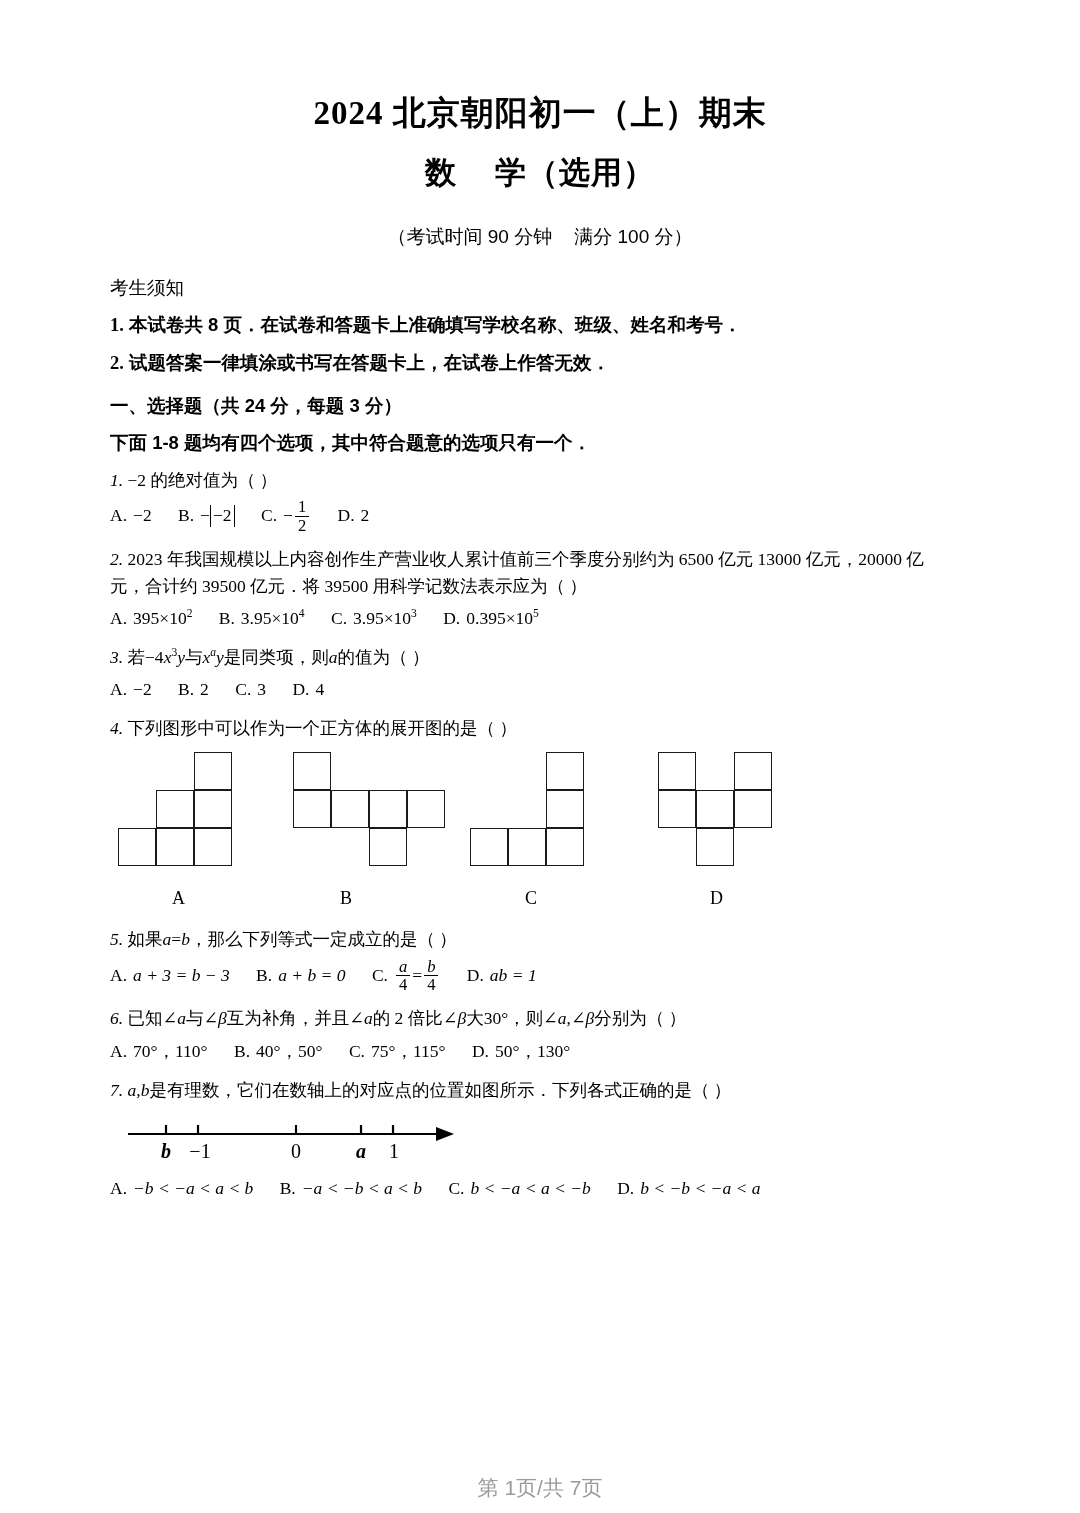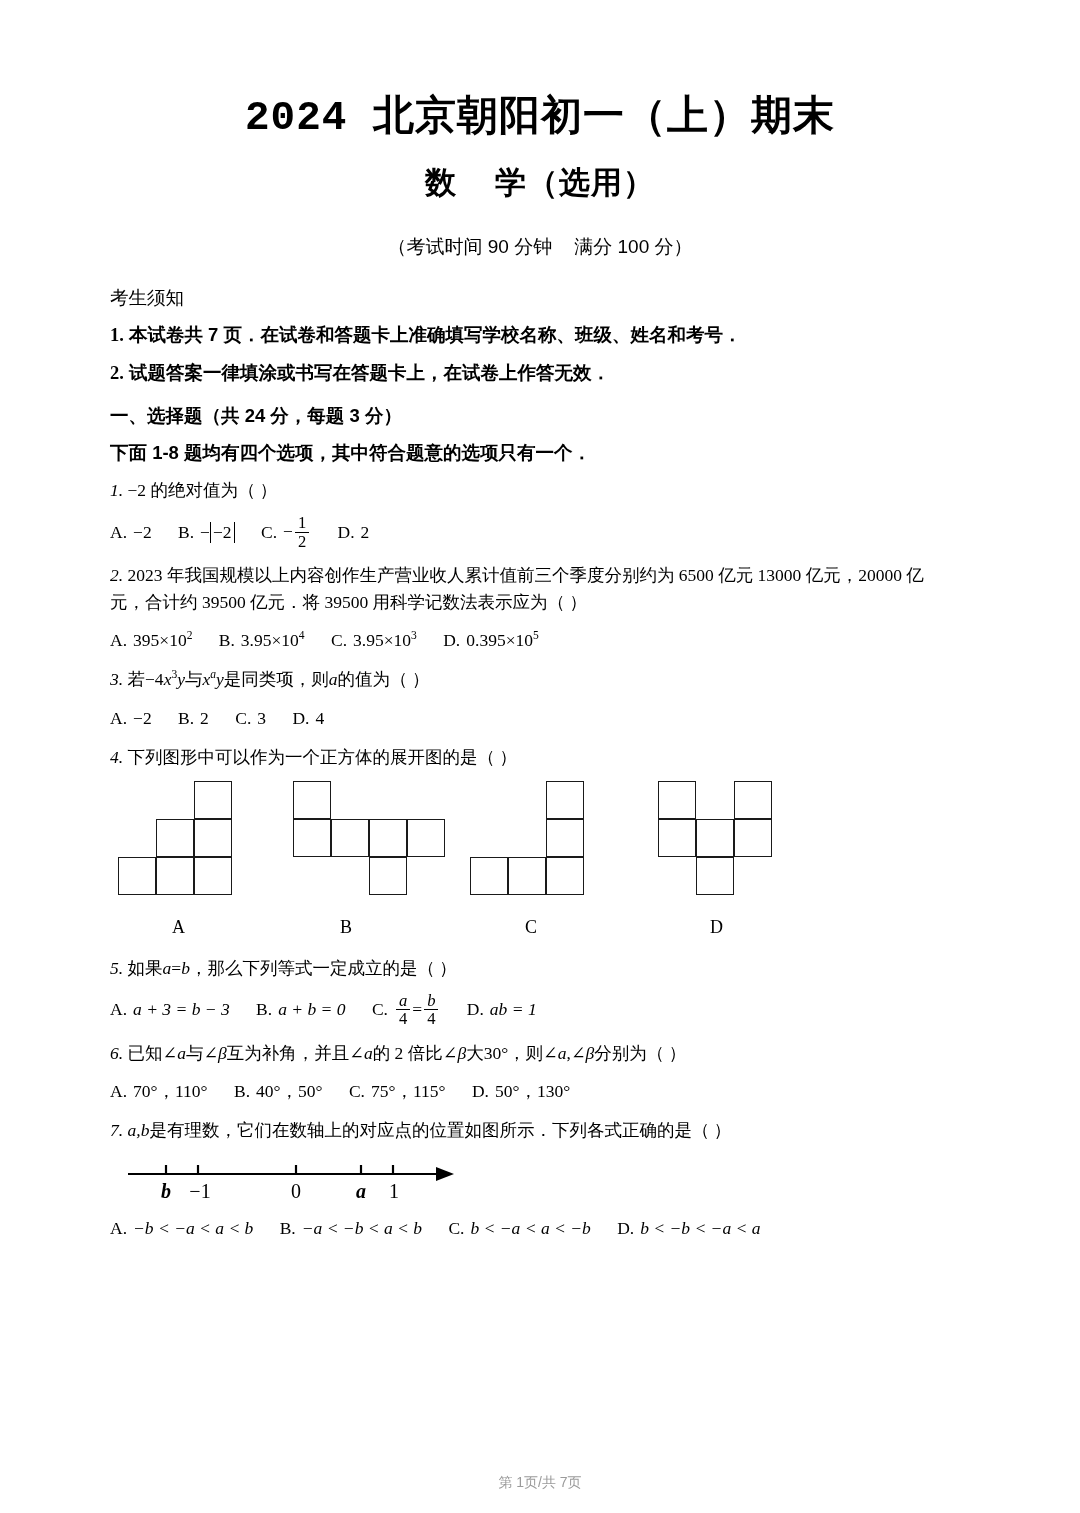--- a/index.html
+++ b/index.html
@@ -18,23 +18,23 @@
   .page {
     position: relative;
     width: 1080px;
     height: 1513px;
     padding: 0;
   }
 
   
   .title-main {
     text-align: center;
-    font-family: Liberation Mono, monospace;
-    font-weight: bold;
-    font-size: 41px;
+    font-family: Liberation Serif, serif;
+    font-weight: bold;
+    font-size: 33px;
     letter-spacing: 1px;
     margin: 0;
     padding-top: 92px;
     line-height: 1.28;
   }
   .title-sub {
     text-align: center;
     font-family: "Liberation Sans", "DejaVu Sans", sans-serif;
     font-weight: bold;
     font-size: 31px;
@@ -94,21 +94,21 @@
 
   
   .q {
     font-size: 17.5px;
     line-height: 1.55;
     margin-top: 12px;
   }
   .q-text { display: block; }
   .opts {
     font-size: 17.5px;
-    margin-top: 10px;
+    margin-top: 4px;
     line-height: 1.6;
   }
   .opt { display: inline-block; white-space: nowrap; }
   .opt + .opt { margin-left: 22px; }
   .lbl { margin-right: 6px; }
 
   i, .it {
     font-family: "Liberation Serif", "DejaVu Serif", serif;
     font-style: italic;
   }
@@ -171,21 +171,21 @@
   .numline-svg { position: absolute; left: 18px; top: 0; }
 
   
   .footer {
     position: absolute;
     left: 0;
     right: 0;
     top: 1474px;
     text-align: center;
     color: #9a9a9a;
-    font-size: 14px;
+    font-size: 21px;
     font-family: "Liberation Sans", "DejaVu Sans", sans-serif;
   }
 </style>
 </head>
 <body>
 
 <div class="page">
 
   <h1 class="title-main">2024 北京朝阳初一（上）期末</h1>
   <div class="title-sub">
@@ -193,21 +193,21 @@
   </div>
   <div class="exam-meta">
     <span>（考试时间 90 分钟</span><span class="sp"></span><span>满分 100 分）</span>
   </div>
 
   <div class="content">
 
     <div class="notice-head">考生须知</div>
 
     <div class="notice-item">
-      <span class="num">1.</span><span>本试卷共 7 页．在试卷和答题卡上准确填写学校名称、班级、姓名和考号．</span>
+      <span class="num">1.</span><span>本试卷共 8 页．在试卷和答题卡上准确填写学校名称、班级、姓名和考号．</span>
     </div>
     <div class="notice-item">
       <span class="num">2.</span><span>试题答案一律填涂或书写在答题卡上，在试卷上作答无效．</span>
     </div>
 
     <div class="section-title">一、选择题（共 24 分，每题 3 分）</div>
     <div class="section-note">下面 1-8 题均有四个选项，其中符合题意的选项只有一个．</div>
 
     <div class="q">
       <span class="it">1.</span>

